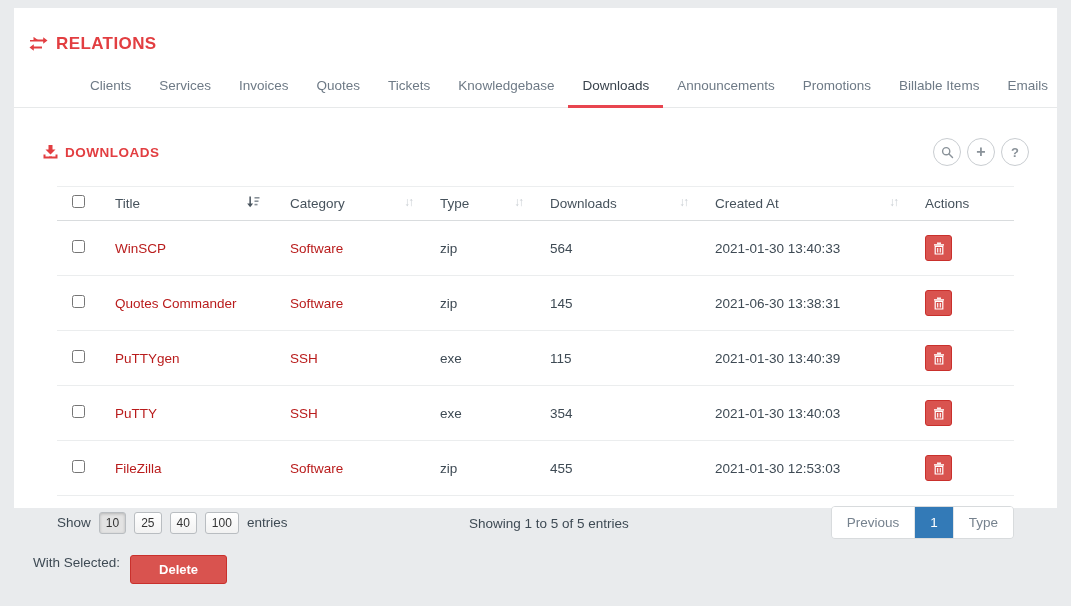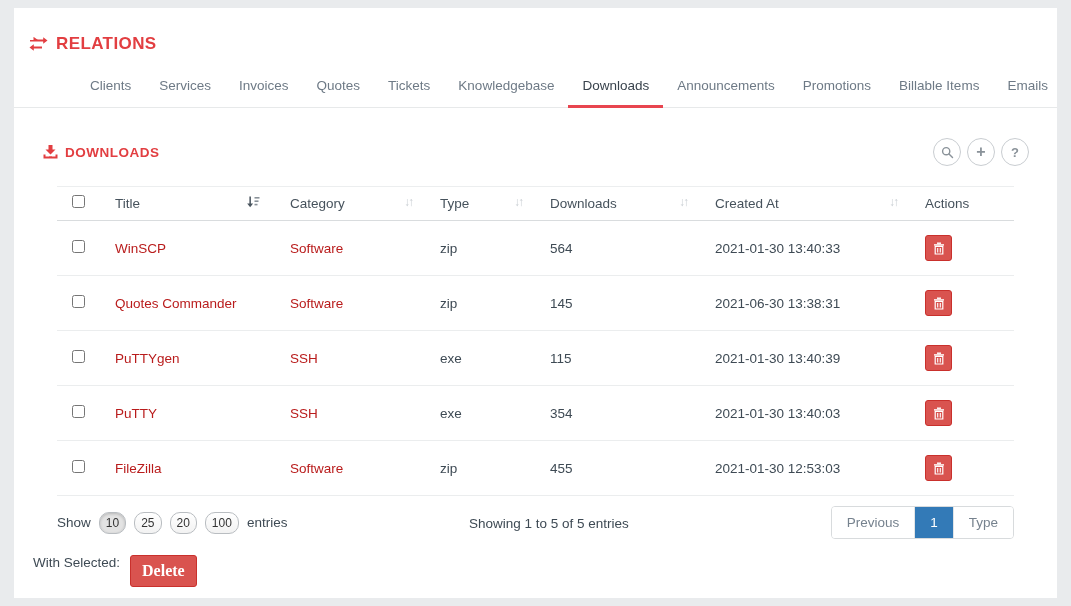--- a/index.html
+++ b/index.html
@@ -4,21 +4,21 @@
 <style>
   * { box-sizing: border-box; margin: 0; padding: 0; }
   html,body { width:1071px; height:606px; }
   body {
     background:#e9ebed;
     font-family:"Liberation Sans","DejaVu Sans",sans-serif;
     color:#3e4a54;
     overflow:hidden;
   }
   .card {
-    position:absolute; left:14px; top:8px; width:1043px; height:590px;
+    position:absolute; left:14px; top:8px; width:1043px; height:500px;
     background:#ffffff;
   }
   
   .page-header { display:flex; align-items:center; gap:8px; padding:26px 0 0 15px; }
   .page-title { color:#e23e41; font-size:17px; font-weight:bold; letter-spacing:.4px; }
   
   .tabs { margin-top:14px; border-bottom:1px solid #e7e9ea; padding-left:62px; display:flex; }
   .tab {
     padding:10px 14px 12px 14px; font-size:13.5px; color:#6e7a86; cursor:pointer;
     border-bottom:3px solid transparent; margin-bottom:-1px; white-space:nowrap;text-align:right;
@@ -56,38 +56,38 @@
   input[type="checkbox"] { width:13px; height:13px; cursor:pointer; }
   .trash-btn {
     width:27px; height:26px; background:#d9534f; border:1px solid #c9302c; border-radius:3px;
     display:flex; align-items:center; justify-content:center; cursor:pointer; padding:0;
   }
   
   .table-footer { display:flex; align-items:center; justify-content:space-between; margin:10px 43px 0 43px; }
   .show-entries { display:flex; align-items:center; gap:8px; font-size:13.5px; color:#3e4a54; }
   .len-btn {
     min-width:27px; height:22px; padding:1px 6px; font-size:12px; color:#333;
-    background:linear-gradient(#ffffff,#f2f2f2); border:1px solid #b9bdc1; border-radius:10px; cursor:pointer;
+    background:linear-gradient(#ffffff,#f2f2f2); border:1px solid #b9bdc1; border-radius:3px; cursor:pointer;
     font-family:"Liberation Sans",sans-serif;
   }
   .len-btn.active { background:#e3e3e3; box-shadow:inset 0 1px 3px rgba(0,0,0,.2); }
   .info-text { font-size:13.5px; color:#3e4a54; position:absolute; left:455px; margin-top:2px; }
   .pagination { display:flex; border:1px solid #d8dbdd; border-radius:4px; overflow:hidden;margin-left:28px; }
   .page-item {
     padding:8px 15px; font-size:13.5px; color:#76828e; background:#fff; cursor:pointer;
     border-right:1px solid #e2e5e7;
   }
   .page-item:last-child { border-right:none; }
   .page-item.current { background:#337ab7; color:#fff; padding:8px 15px; }
   .with-selected { display:flex; align-items:flex-start; gap:10px; margin:16px 0 0 19px; }
   .with-selected-label { font-size:13.5px; color:#3e4a54; }
   .delete-btn {
     background:#d9534f; border:1px solid #c9302c; border-radius:3px; color:#fff;
-    font-size:16px; font-weight:bold; padding:6px 11px; cursor:pointer;
-    font-family:Liberation Serif, serif;
+    font-size:13px; font-weight:bold; padding:6px 28px; cursor:pointer;
+    font-family:Liberation Sans, sans-serif;
   }
 </style>
 </head>
 <body>
 
 <div class="card">
 
   <div class="page-header">
     <span style="display:flex;">
       <svg width="19" height="14" viewBox="0 0 19 14">
@@ -298,21 +298,21 @@
         </td>
       </tr>
     </tbody>
   </table>
 
   <div class="table-footer">
     <div class="show-entries">
       <span>Show</span>
       <button class="len-btn active">10</button>
       <button class="len-btn">25</button>
-      <button class="len-btn">20</button>
+      <button class="len-btn">40</button>
       <button class="len-btn">100</button>
       <span>entries</span>
     </div>
     <div class="info-text">Showing 1 to 5 of 5 entries</div>
     <div class="pagination">
       <div class="page-item">Previous</div>
       <div class="page-item current">1</div>
       <div class="page-item">Type</div>
     </div>
   </div>

